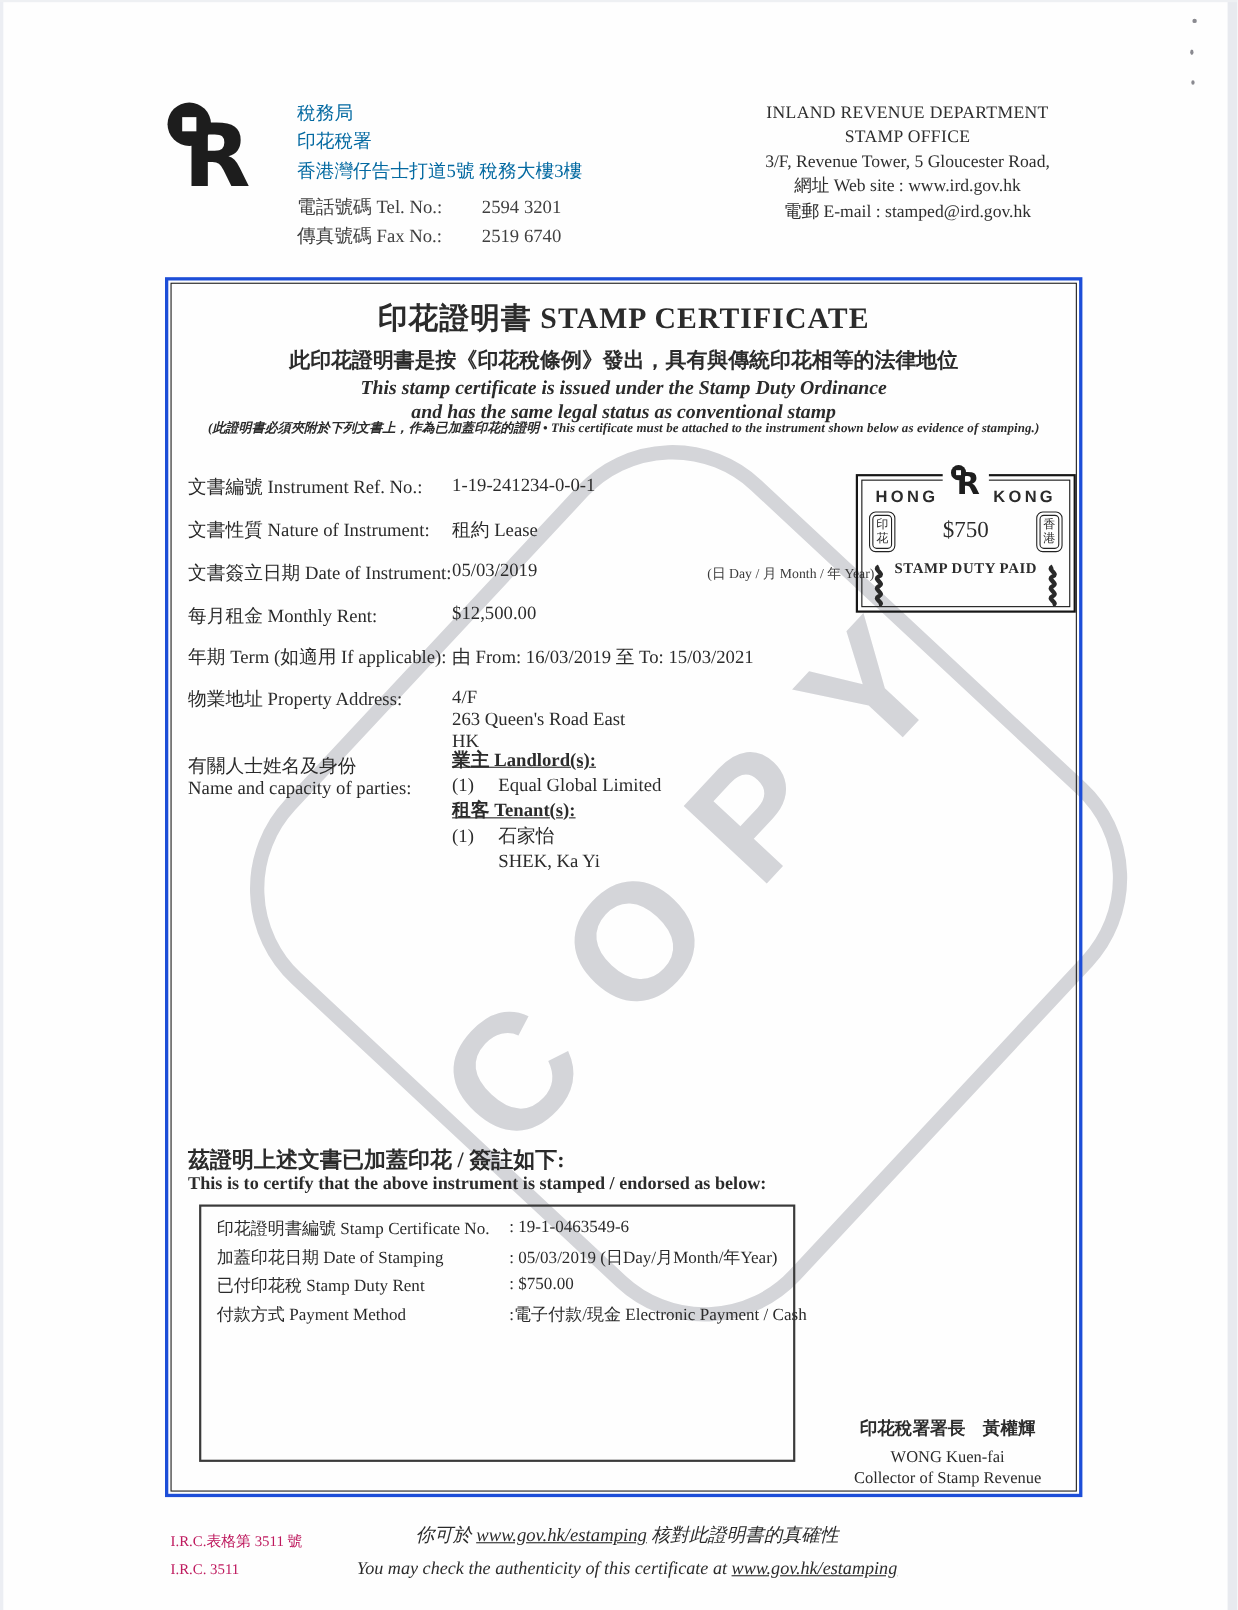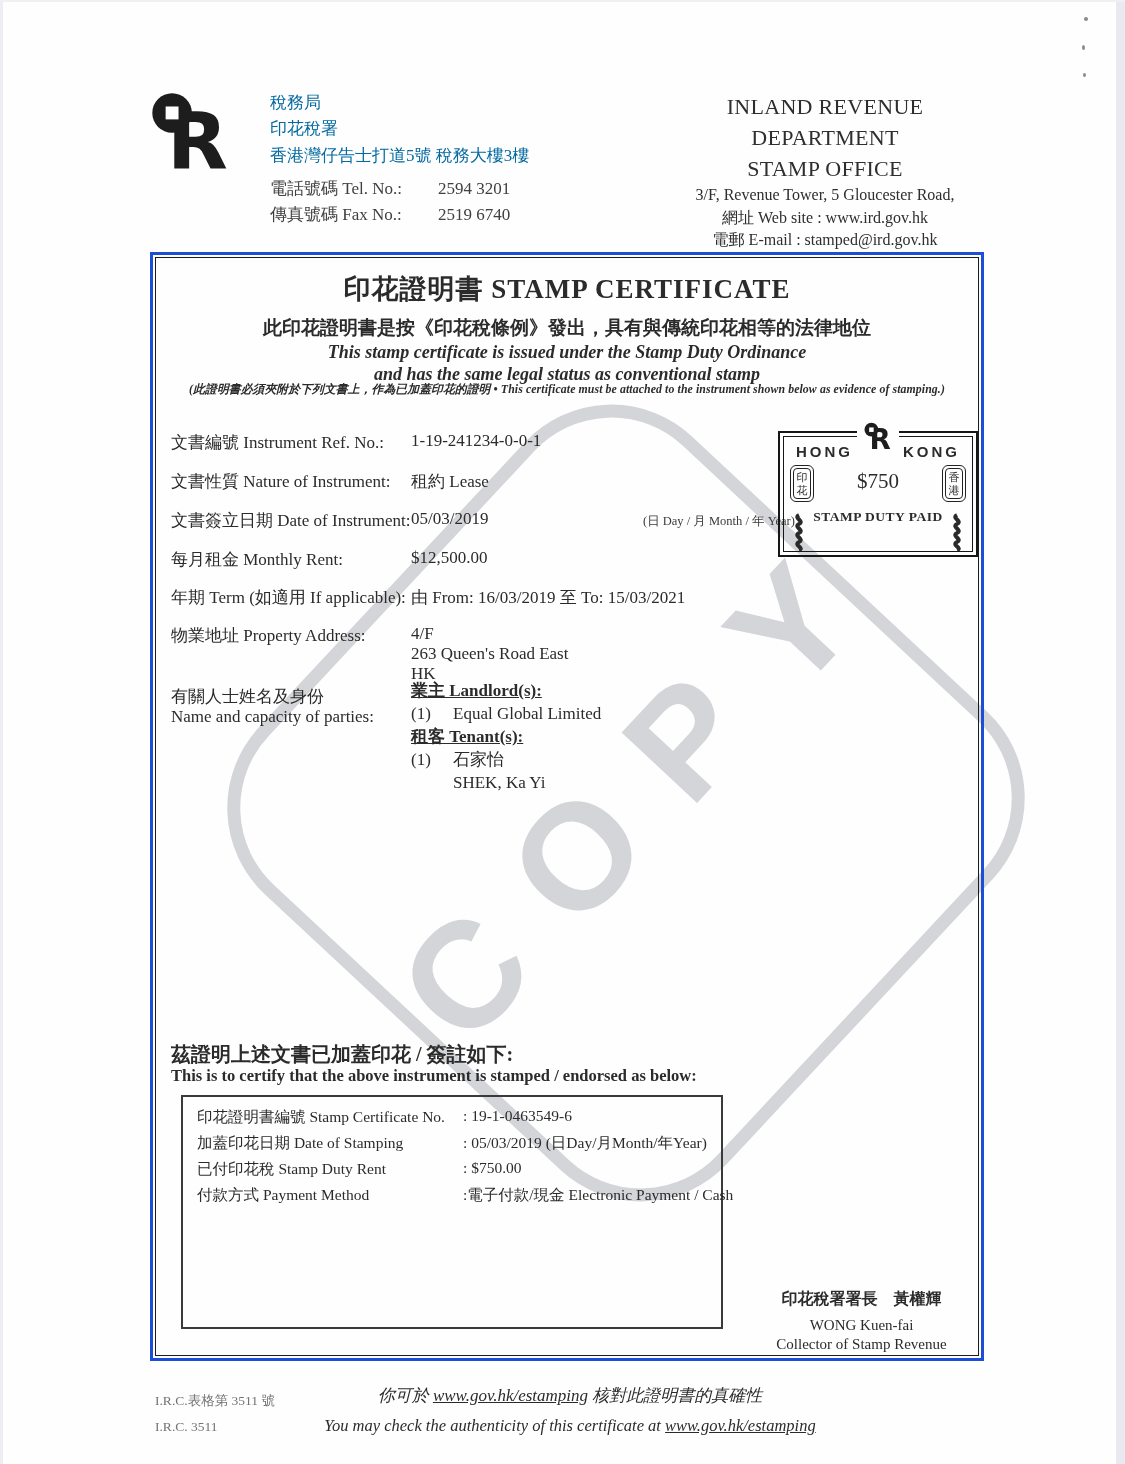--- a/index.html
+++ b/index.html
@@ -15,21 +15,21 @@
   .wm{left:313px;top:483px;width:600px;height:614px;border:13px solid #d4d5d9;border-radius:118px;
       transform:rotate(-47deg);display:flex;align-items:center;justify-content:center;z-index:1;}
   .wm-text{font-family:"Liberation Sans",sans-serif;font-weight:600;font-size:150px;
            letter-spacing:52px;color:#d4d5d9;padding-left:52px;white-space:nowrap;}
   .content{position:absolute;inset:0;z-index:2;}
   
   .hdr-cn{left:270px;top:90px;font-size:17px;line-height:1.55;color:#0369a1;}
   .hdr-contact{left:270px;top:176px;font-size:17px;line-height:1.55;color:#404040;}
   .hdr-contact .lbl{display:inline-block;width:168px;}
   .hdr-right{left:655px;top:92px;width:340px;text-align:center;font-size:16px;line-height:1.4;color:#2e2e2e;}
-  .hdr-right .b{font-size:22px;letter-spacing:.3px;}
+  .hdr-right .b{font-size:16px;letter-spacing:.3px;}
   
   .cert{left:150px;top:252px;width:828px;height:1103px;border:3px solid #1d4ed8;background:transparent;}
   .cert-inner-line{position:absolute;inset:2px;border:1px solid #1c1c1c;pointer-events:none;}
   .c-title{top:16px;width:100%;text-align:center;font-size:27px;font-weight:bold;letter-spacing:1px;}
   .c-sub-cn{top:60px;width:100%;text-align:center;font-size:19px;font-weight:bold;}
   .c-sub-en{width:100%;text-align:center;font-size:18px;font-weight:bold;font-style:italic;}
   .c-note{top:127px;width:100%;text-align:center;font-size:11.8px;font-weight:bold;font-style:italic;letter-spacing:.1px;}
   .f-label{left:18px;font-size:17px;}
   .f-value{left:258px;font-size:17px;}
   .f-note{left:490px;font-size:12.5px;color:#3a3a3a;}
@@ -49,21 +49,21 @@
   
   .certify-cn{left:18px;top:786px;font-size:20px;font-weight:bold;}
   .certify-en{left:18px;top:811px;font-size:16.5px;font-weight:bold;}
   .details{left:28px;top:840px;width:538px;height:230px;border:2px solid #3a3a3a;}
   .d-row{position:absolute;left:14px;font-size:15.5px;white-space:nowrap;}
   .d-val{position:absolute;left:280px;font-size:15.5px;white-space:nowrap;}
   .sig{left:566px;top:1034px;width:285px;text-align:center;}
   .sig-cn{font-size:16px;font-weight:bold;}
   .sig-en{font-size:15px;line-height:1.25;margin-top:6px;}
   
-  .foot-left{left:155px;top:1388px;font-size:13.5px;line-height:1.9;color:#737373;font-family:Liberation Serif, serif;}
+  .foot-left{left:155px;top:1388px;font-size:13.5px;line-height:1.9;color:#be185d;font-family:Liberation Serif, serif;}
   .foot-cn{left:250px;top:1384px;width:640px;text-align:center;font-size:17px;font-style:italic;}
   .foot-en{left:210px;top:1416px;width:720px;text-align:center;font-size:16.5px;font-style:italic;}
 </style>
 </head>
 <body>
 
 <div id="page">
 
   <div class="abs wm">
     <div class="wm-text">COPY</div>

